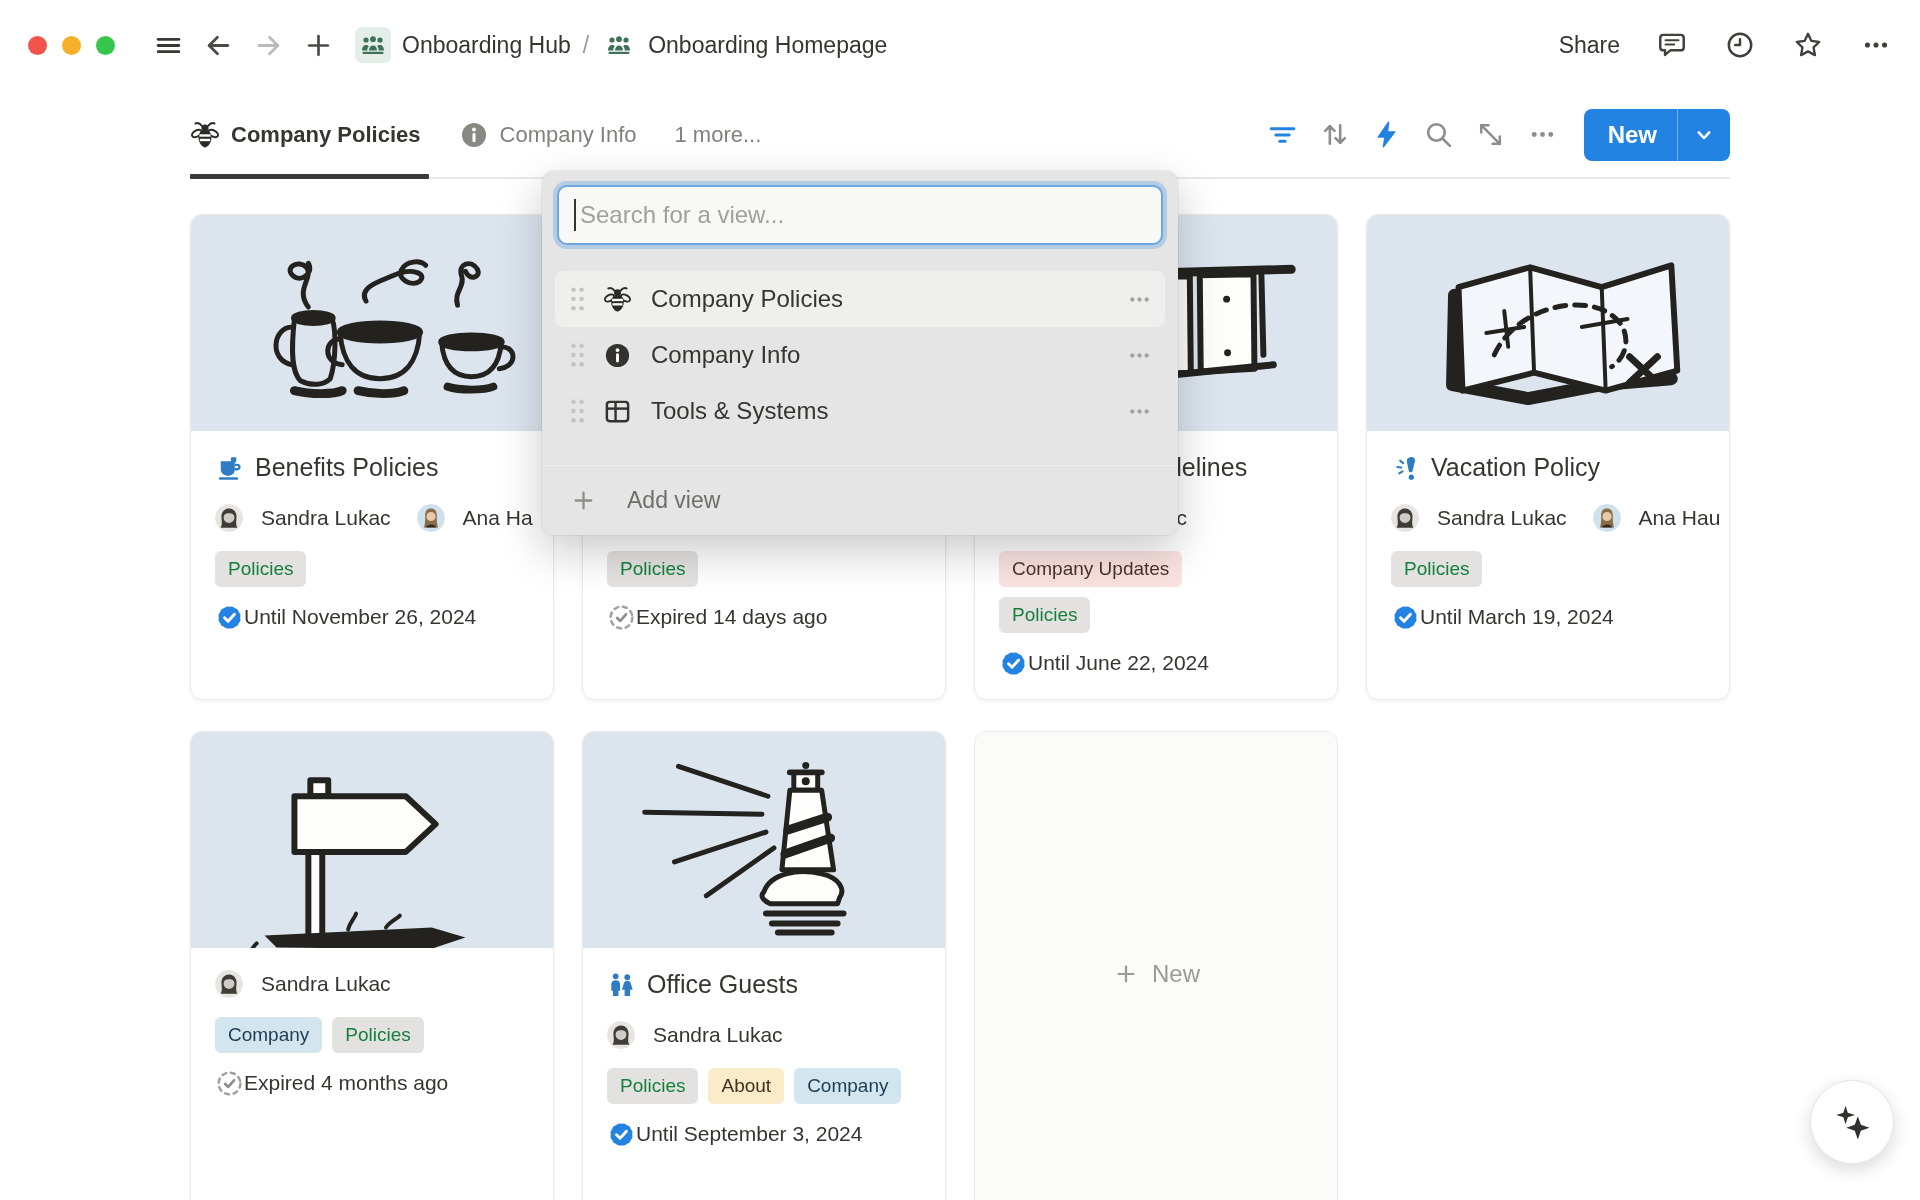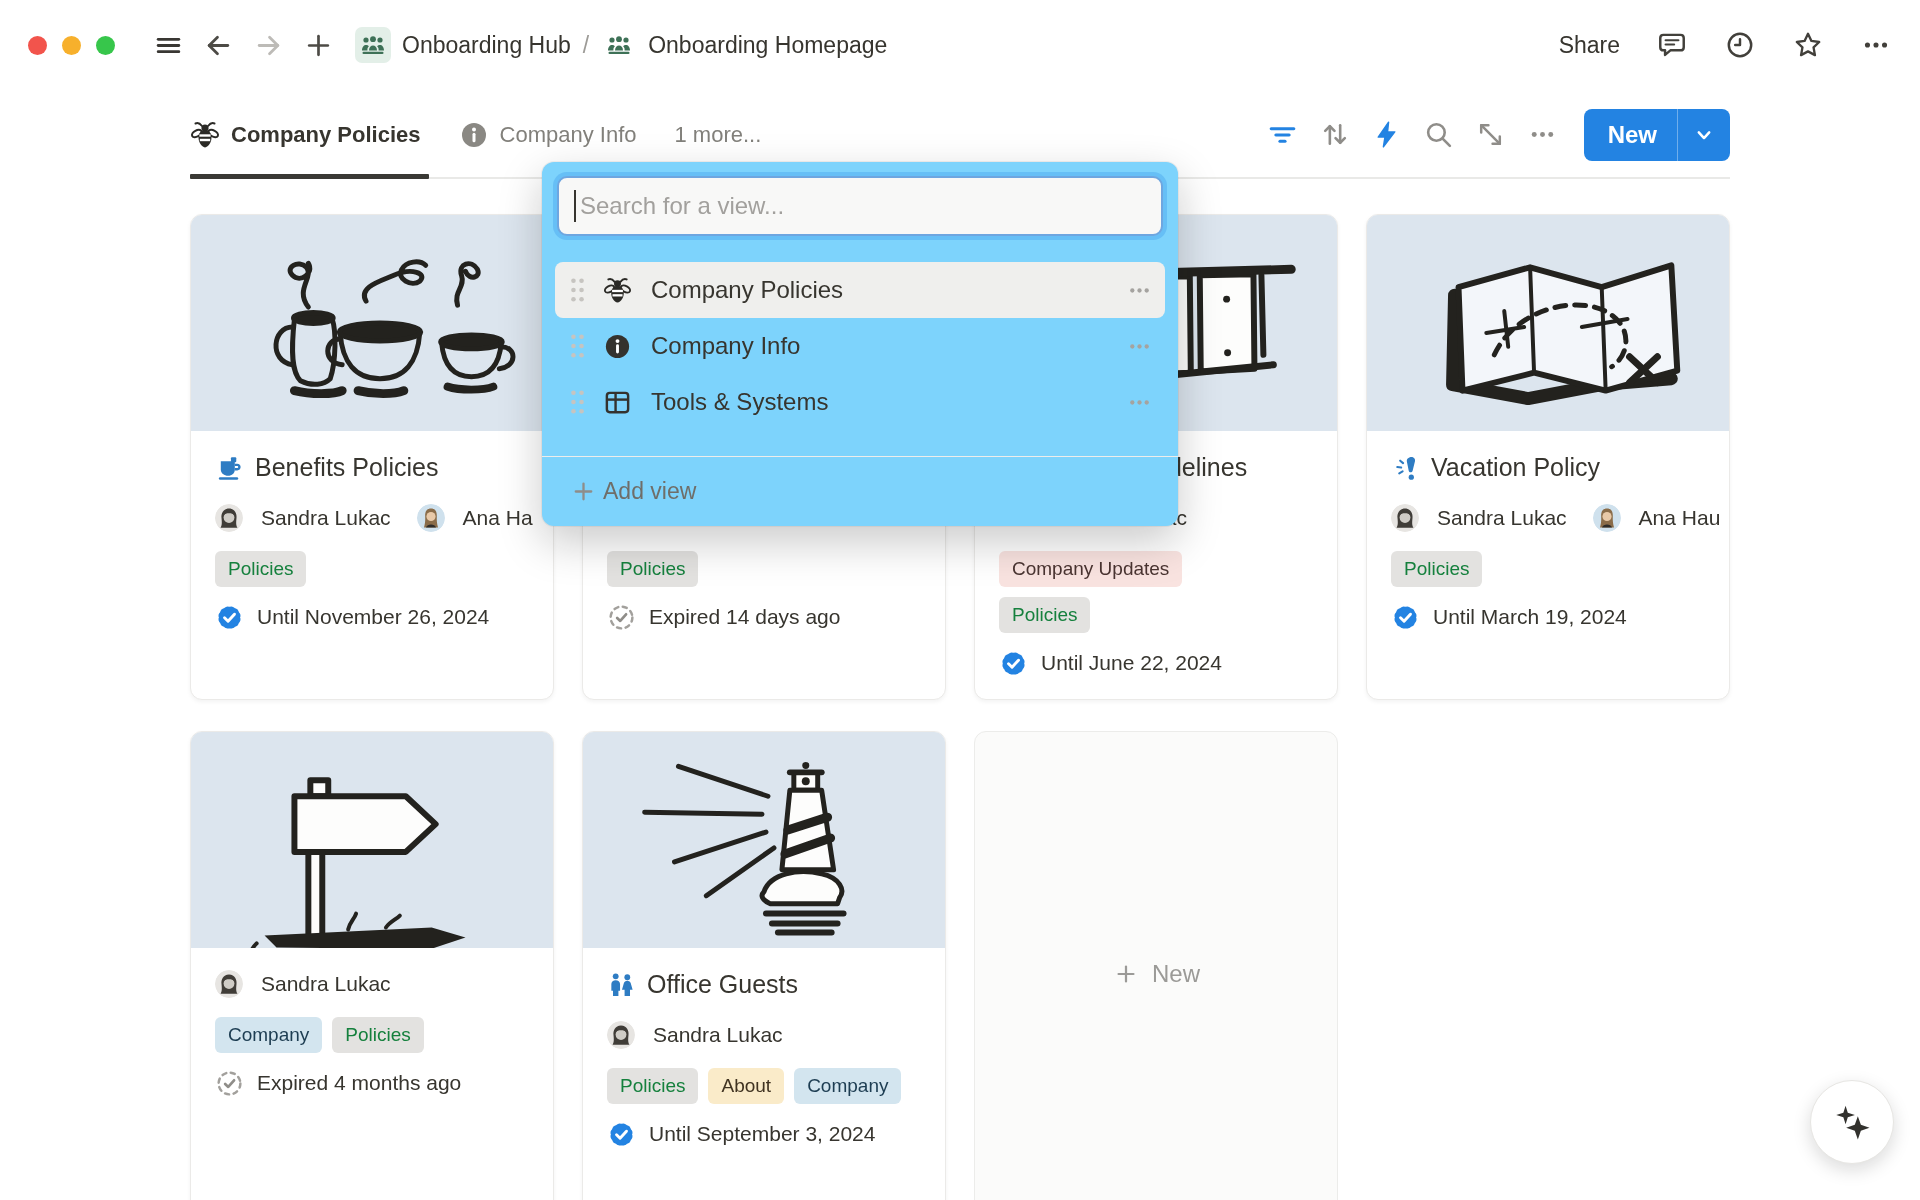--- a/index.html
+++ b/index.html
@@ -61,48 +61,48 @@
   .card-title-text{font-size:25px;font-weight:400;line-height:1.36;max-width:235px;color:#37352f}
   .card-people-row{display:flex;align-items:center;gap:18px;white-space:nowrap;margin-bottom:16px;min-height:34px;max-width:108%;margin-right:-14px;overflow:hidden}
   .avatar{width:28px;height:28px;border-radius:50%;overflow:hidden}
   .person-name{font-size:21px;color:#37352f;margin-right:8px}
   .card-tags-row{display:flex;flex-wrap:wrap;gap:10px;margin-bottom:16px;max-width:310px}
   .tag{font-size:19px;padding:6px 13px;border-radius:6px;line-height:1.25;color:#15803d}
   .tag--gray{background:var(--tag_gray)}
   .tag--blue{background:var(--tag_blue);color:#1d3d52}
   .tag--yellow{background:var(--tag_yellow);color:#403321}
   .tag--red{background:var(--tag_red);color:#4a3431}
-  .card-status-row{display:flex;align-items:center;gap:13px}
+  .card-status-row{display:flex;align-items:center;}
   .status-icon{width:29px;height:29px}
   .status-text{font-size:21px;color:#37352f}
   .card--partial .card-title-row{padding-left:130px}
   .card--partial .card-people-row{padding-left:132px}
   .card--partial .card-tags-row{flex-direction:column;align-items:flex-start}
   .new-card{height:484px;background:#fbfbfa;border:1px solid #ececea;border-radius:12px;display:flex;align-items:center;justify-content:center;gap:12px;color:#9b9a97;font-size:24px;cursor:pointer}
   .new-card .icon{width:28px;height:28px;color:#9b9a97}
 
   
-  .view-menu{position:absolute;left:542px;top:162px;width:636px;background:#7dd3fc;border-radius:12px;z-index:60;
+  .view-menu{position:absolute;left:542px;top:171px;width:636px;background:#e5e5e5;border-radius:12px;z-index:60;
     box-shadow:0 0 0 1px rgba(15,15,15,.05),0 16px 44px rgba(15,15,15,.22);padding-top:14px}
   .menu-search{margin:0 15px 26px;position:relative}
   .menu-search input{
     width:100%;box-sizing:border-box;height:60px;border-radius:10px;border:2px solid #6ea6e0;
     box-shadow:0 0 0 4px rgba(35,131,226,.25);background:#f8f8f7;font-size:24px;padding:0 16px 0 21px;
     color:#37352f;outline:none;font-family:inherit}
   .menu-search input::placeholder{color:#a2a09d}
   .caret{position:absolute;left:17px;top:14px;width:2px;height:32px;background:#37352f}
   .menu-list{padding:0 13px}
   .menu-item{display:flex;align-items:center;height:56px;padding:0 12px;border-radius:8px;gap:8px;cursor:pointer}
   .menu-item--selected{background:#efefed}
   .handle{width:21px;height:30px;cursor:grab}
   .row-icon{width:29px;height:29px;margin:0 11px 0 7px;color:#34322e}
   .menu-item-label{font-size:24px;flex:1;color:#37352f}
   .row-more{background:none;border:none;padding:0;cursor:pointer;color:#a5a3a0;display:flex}
   .row-more .icon{width:27px;height:27px}
-  .menu-footer{border-top:1px solid #ededeb;margin-top:26px;height:69px;display:flex;align-items:center;gap:5px;padding:0 27px;color:#6f6e69;font-size:23px;cursor:pointer;border-radius:0 0 12px 12px}
+  .menu-footer{border-top:1px solid #ededeb;margin-top:26px;height:69px;display:flex;align-items:center;gap:29px;padding:0 27px;color:#6f6e69;font-size:23px;cursor:pointer;border-radius:0 0 12px 12px}
   .menu-footer .icon{width:29px;height:29px;color:#8f8d89}
 
   
   .ai-btn{position:absolute;right:26px;bottom:36px;width:84px;height:84px;border-radius:50%;background:#fff;
     border:1px solid #e7e6e3;box-shadow:0 6px 18px rgba(15,15,15,.15);display:flex;align-items:center;justify-content:center;cursor:pointer}
   .ai-btn .icon{width:42px;height:42px}
 </style>
 </head>
 <body style="--accent: #2383E2; --traffic_red: #F2544C; --traffic_yellow: #F7B02C; --traffic_green: #37C64B; --card_image_bg: #DCE5EE; --tag_gray: #E3E2E0; --tag_blue: #D3E5EF; --tag_yellow: #FAEBC9; --tag_red: #F9E3E0; --icon_blue: #2E7CC3; --verified_badge: #2383E2;">
 

